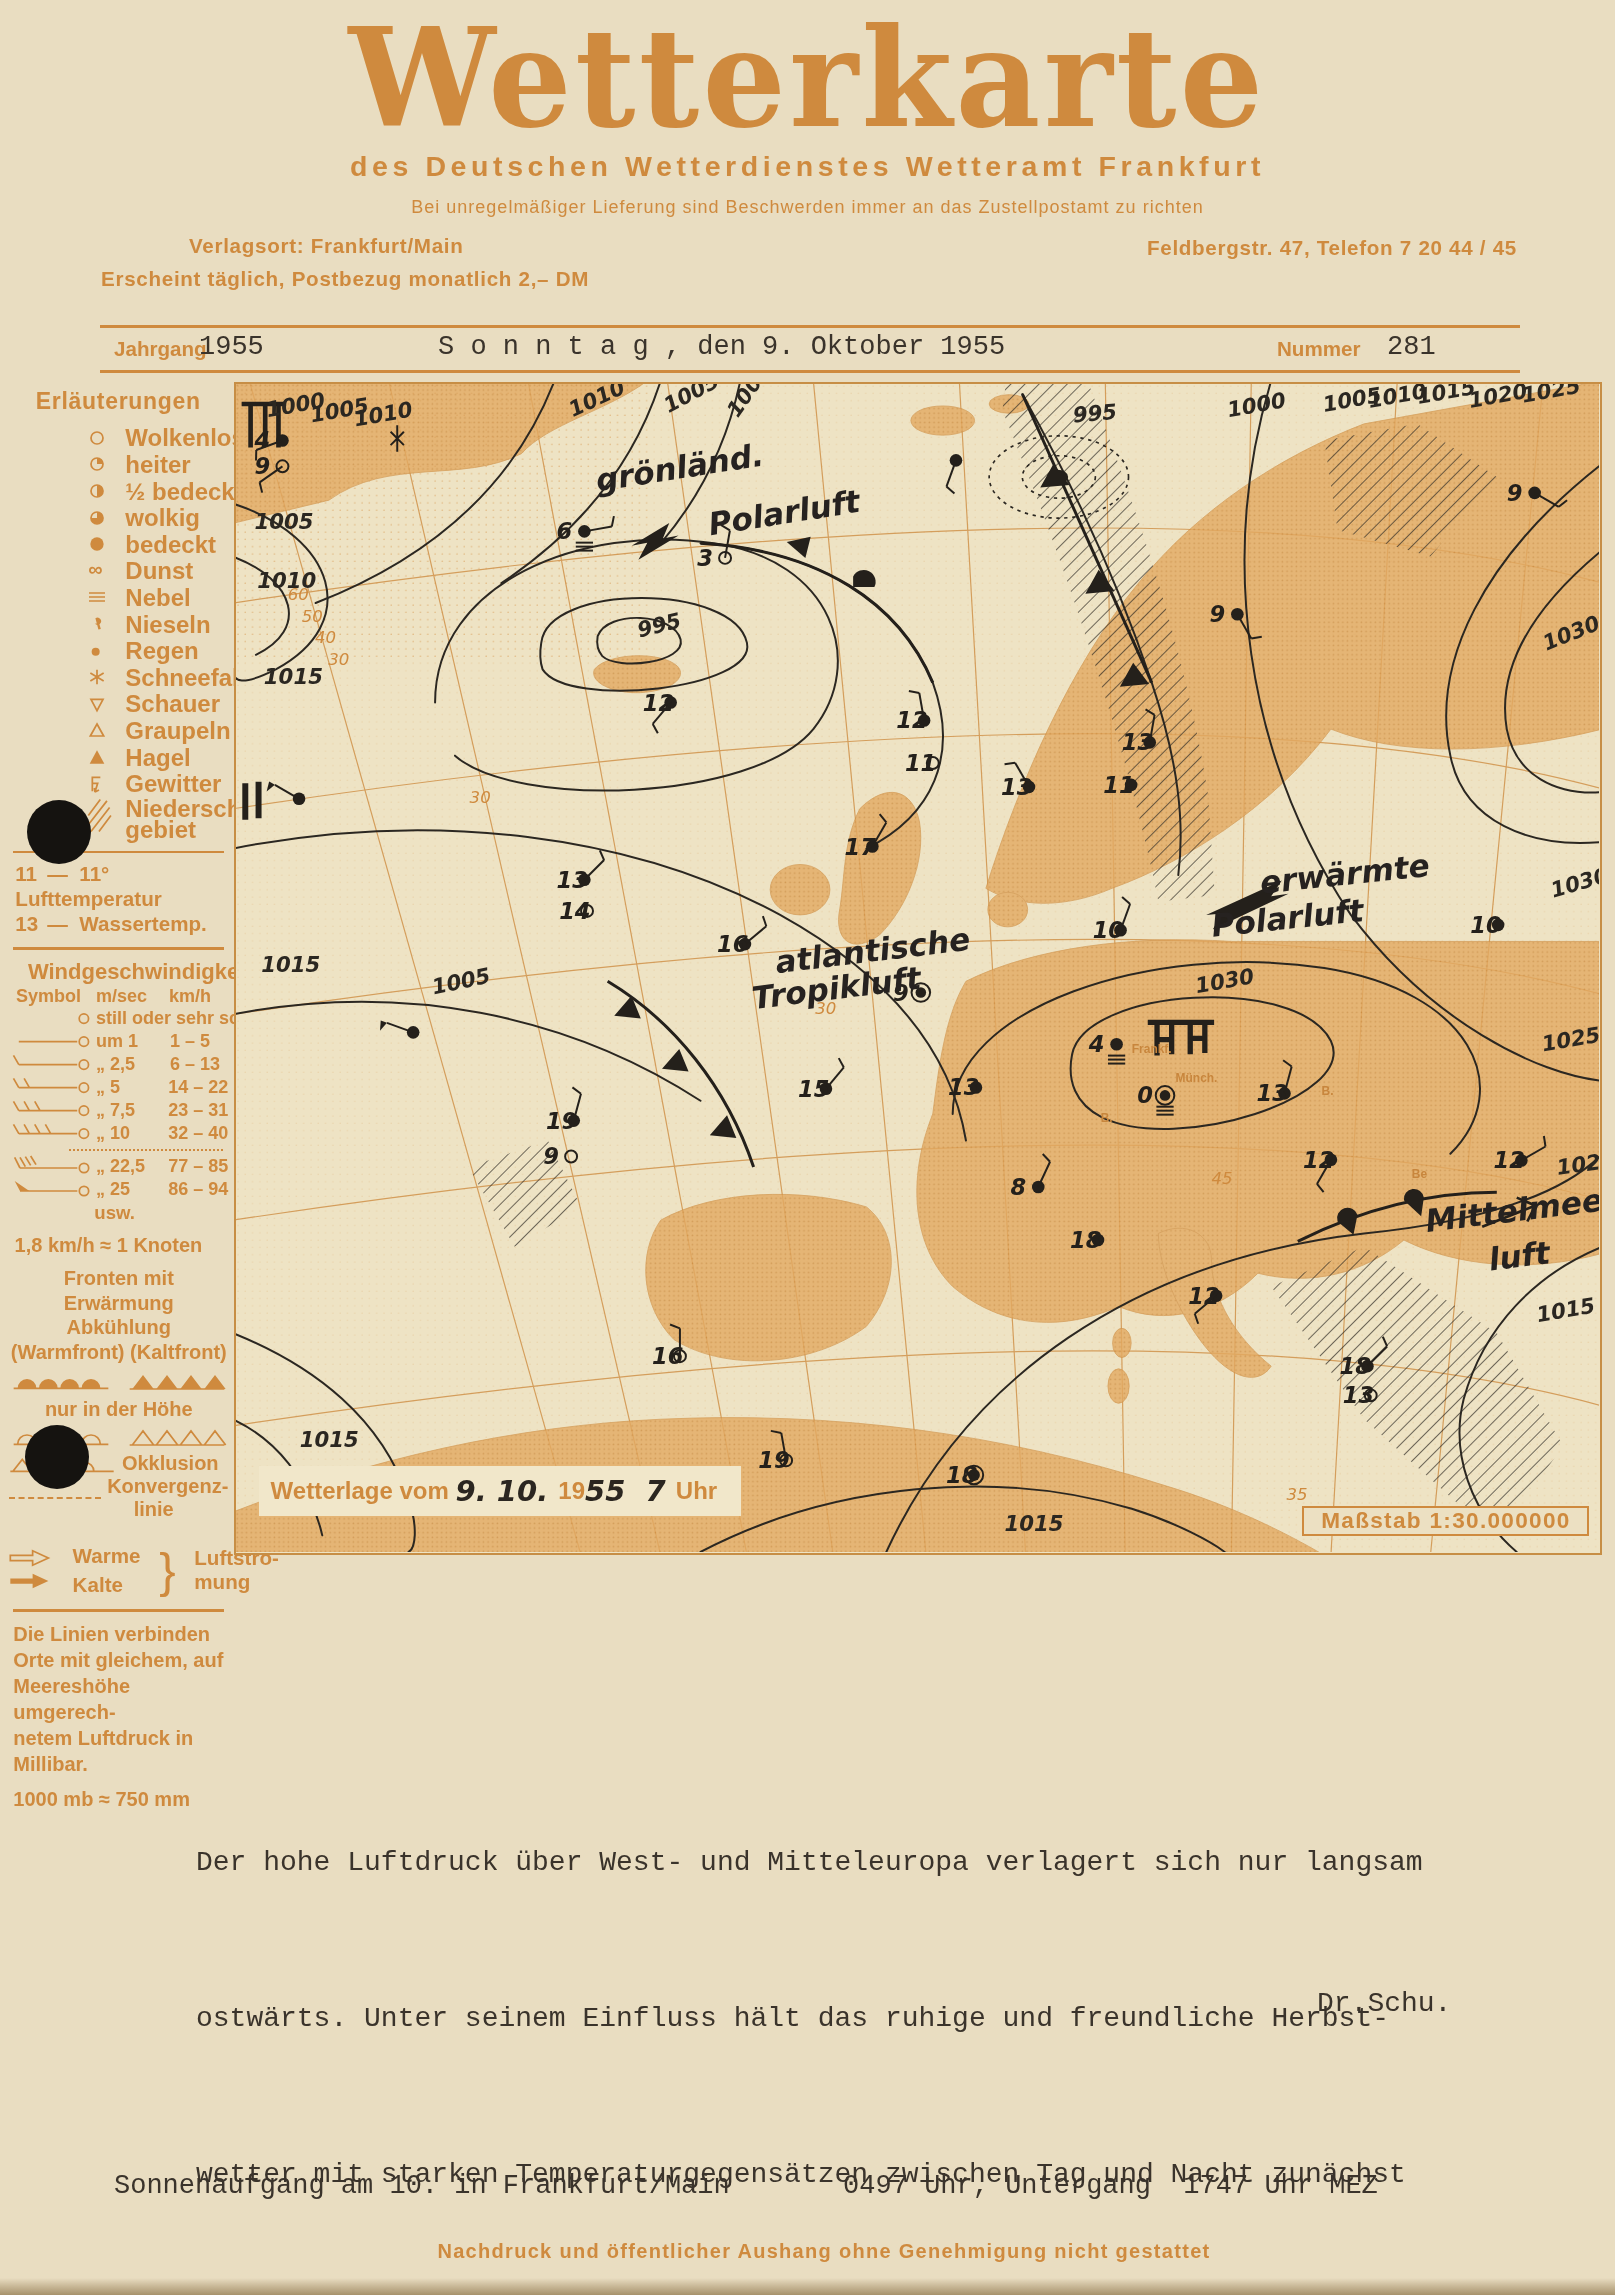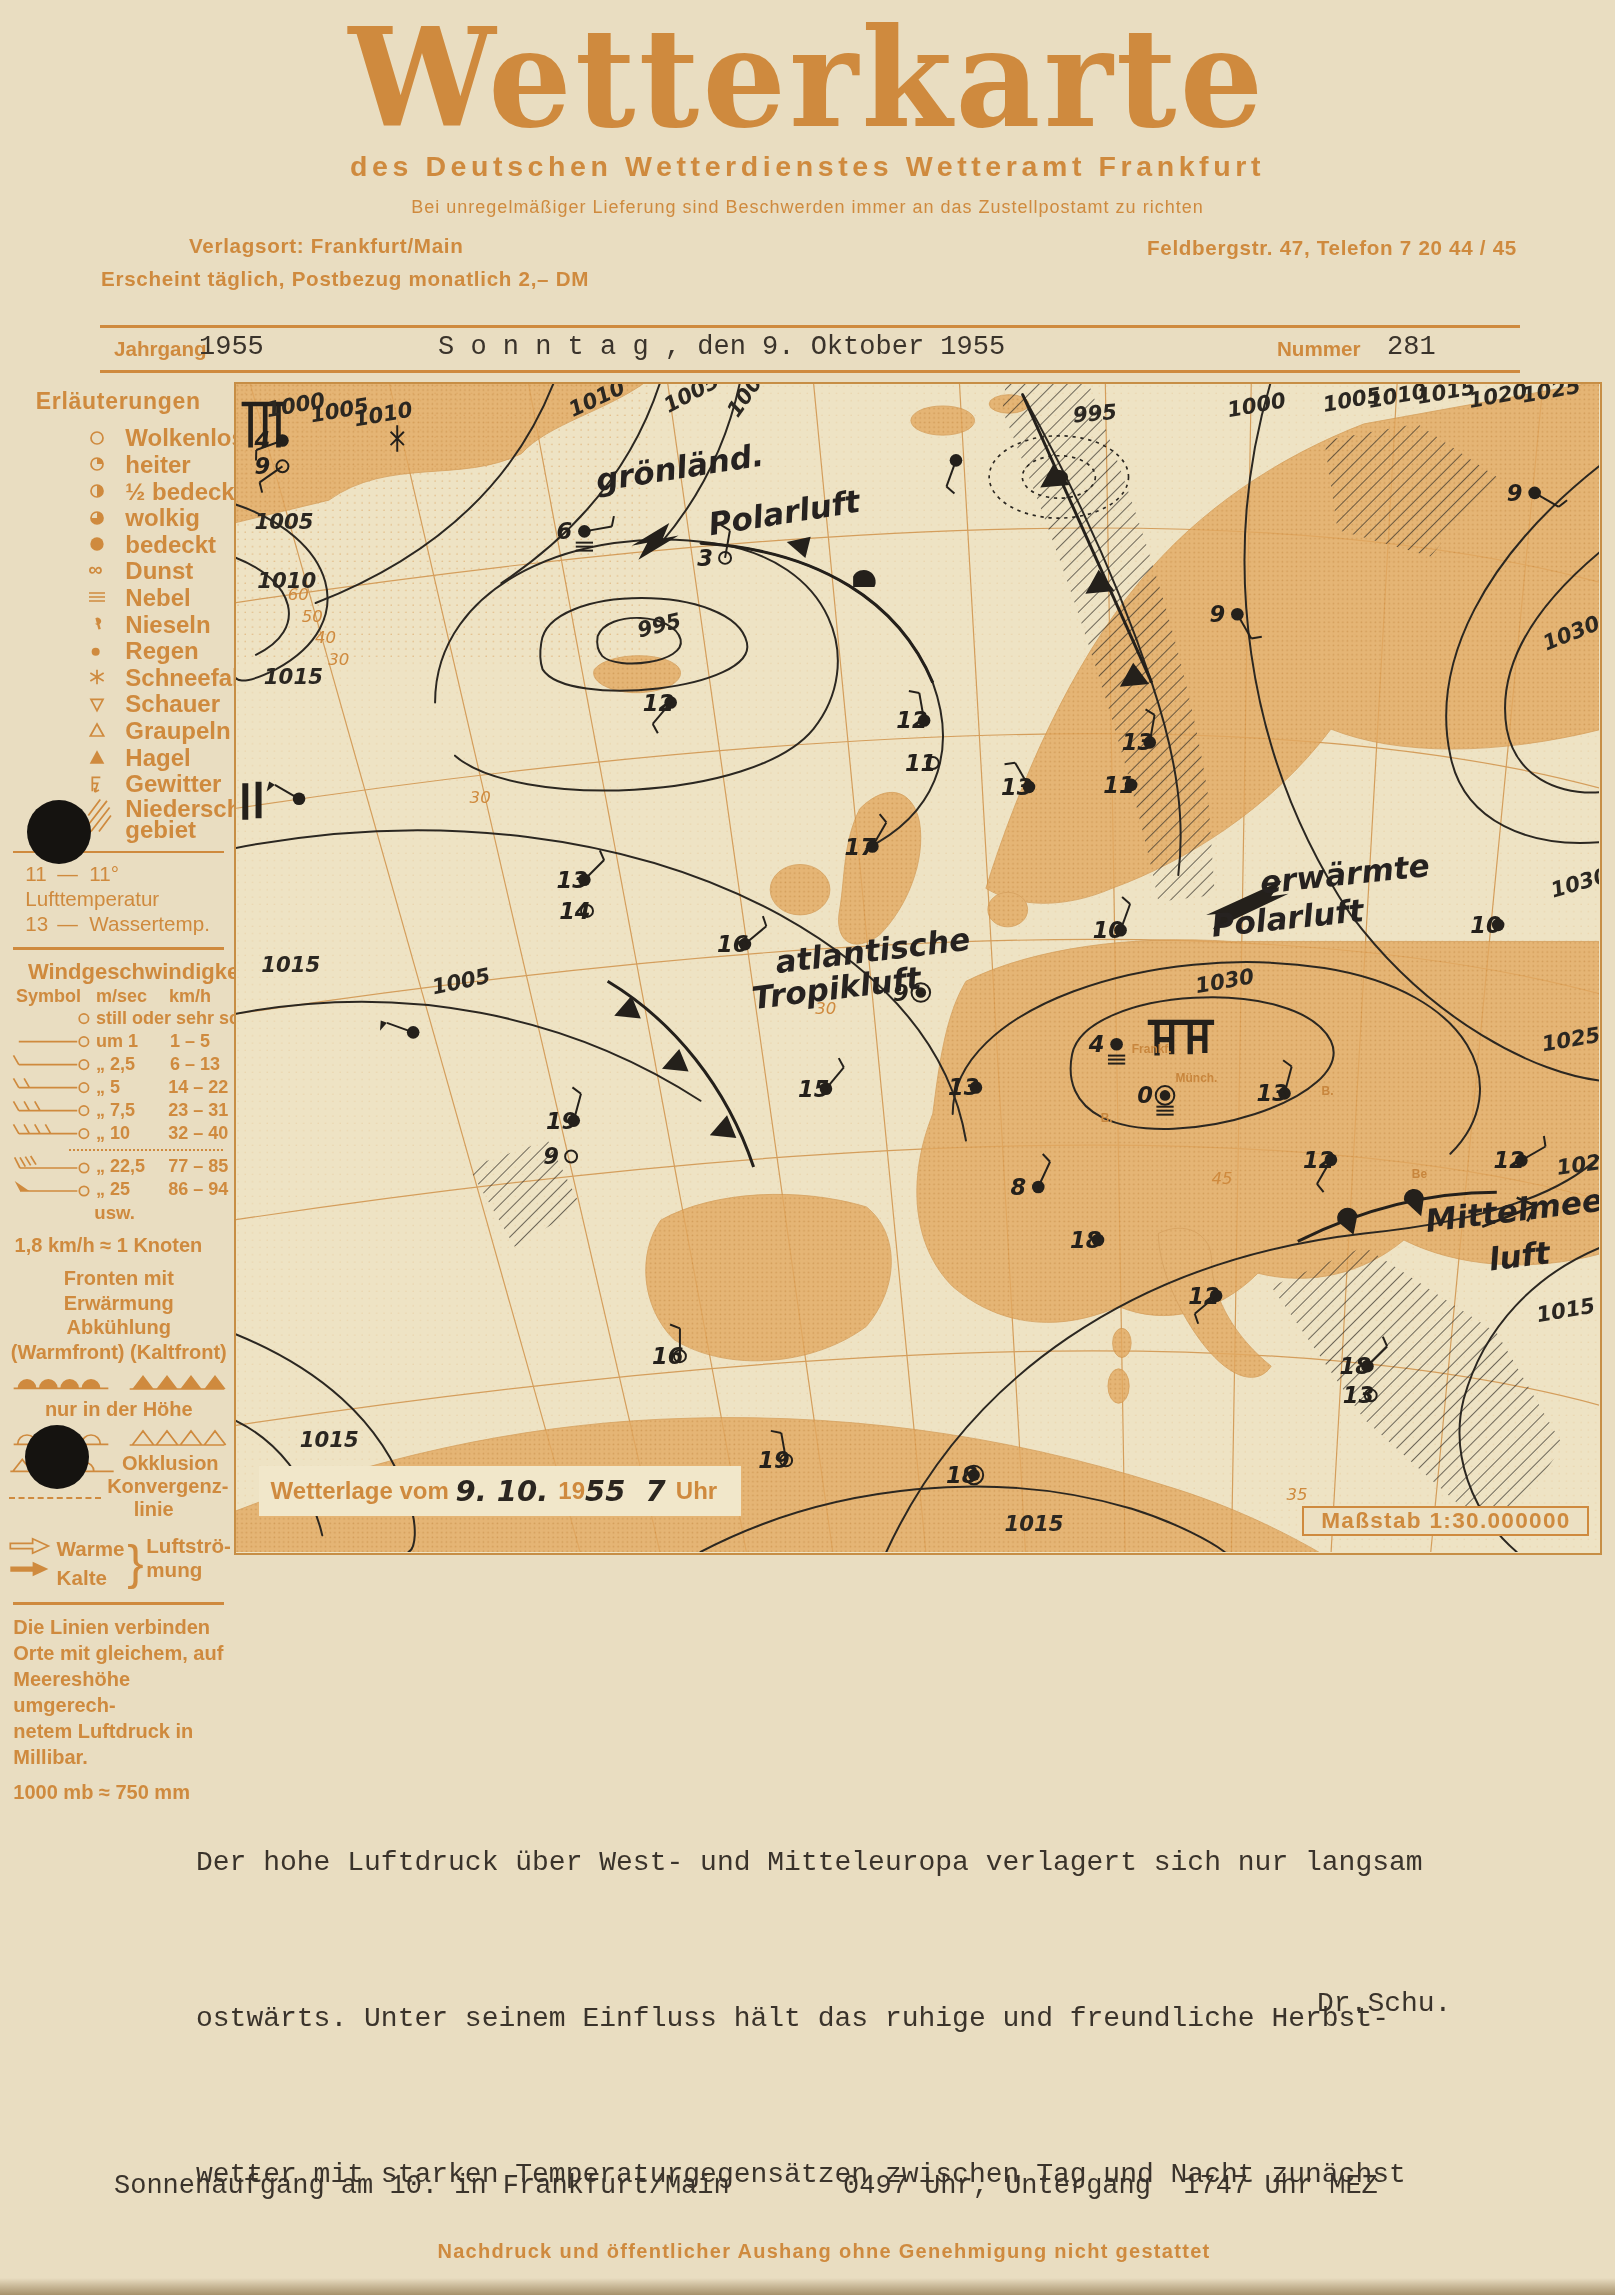--- a/index.html
+++ b/index.html
@@ -28,41 +28,41 @@
   .legend{position:absolute;left:9.3px;top:384px;width:219px;color:var(--accent);}
   .leg-head{font-size:23px;font-weight:700;margin:4px 0 10.6px 26.5px;letter-spacing:0.7px;}
   .sym-row{display:flex;align-items:center;margin:2px 0 2px 78px;height:24.6px;}
   .sym-row .sym{width:38px;flex:none;display:flex;align-items:center;}
   .sym-row .lbl{font-size:24px;font-weight:700;white-space:nowrap;line-height:21px;}
   .leg-rule{height:2.7px;background:var(--accent);margin:10.6px 4px 9.3px 4px;}
   svg.licon{overflow:visible}
   .licon *{stroke:var(--accent);fill:none;stroke-width:2.6;}
   .licon .f{fill:var(--accent);stroke:none;}
   .licon text{fill:var(--accent);stroke:none;font-weight:700;}
-  .temps{margin-left:16px;font-size:20.6px;font-weight:400;line-height:24.6px;}
+  .temps{margin-left:6px;font-size:20.6px;font-weight:700;line-height:24.6px;}
   .temps .num{display:inline-block;width:32px;}
   .wind-head{font-size:22px;font-weight:700;margin:6.6px 0 1.3px 18.6px;}
   .wind-cols{display:flex;font-size:18px;font-weight:700;margin-left:6.6px;}
   .wind-cols span:nth-child(1){width:80px}.wind-cols span:nth-child(2){width:73px}
   .wrow{display:flex;align-items:center;height:23px;margin-left:2.7px;}
   .wrow .ws{width:84px;flex:none;}
   .wrow .wm{width:74px;font-size:18px;font-weight:700;white-space:nowrap;}
   .wrow .wk{font-size:18px;font-weight:700;white-space:nowrap;}
   .wdots{border-top:2px dotted var(--accent);margin:4px 5.3px 4px 60px;}
   .usw{font-size:18.6px;font-weight:700;margin:1.3px 0 6.6px 85px;}
   .knoten{font-size:20px;font-weight:700;margin:9.3px 0 4px 5.3px;}
   .fr-line{font-size:20px;font-weight:700;text-align:center;line-height:24.6px;}
   .fr-syms{display:flex;justify-content:space-between;margin:6.6px 1.3px 2.7px 1.3px;align-items:flex-end;}
   .hoehe{font-size:20px;font-weight:700;text-align:center;margin:6.6px 0 2.7px 0;}
   .okk-row{display:flex;align-items:center;margin-top:5.3px;}
   .okk-row .lbl2{font-size:20px;font-weight:700;margin-left:6.6px;}
   .konv{display:flex;align-items:center;}
   .konv .dash{width:100px;border-top:2.7px dashed var(--accent);margin-right:6.6px;}
   .konv .lbl2{font-size:20px;font-weight:700;line-height:22.6px;}
-  .arrows{display:flex;align-items:flex-start;margin-top:13px;}
+  .arrows{display:flex;align-items:center;margin-top:20px;gap:16px;}
   .arrows .acol svg{display:block;margin:2.7px 0;}
   .arrows .alab{font-size:20.6px;font-weight:700;margin-left:5.3px;line-height:29px;}
   .arrows .brace{font-size:49px;font-weight:400;margin:0 2.7px;}
   .arrows .strm{font-size:20.6px;font-weight:700;line-height:24px;}
   .lin-note{font-size:20px;font-weight:700;line-height:26px;margin:5.3px 0 0 4px;}
   .mb-note{font-size:20px;font-weight:700;margin:10.6px 0 0 4px;}
 
   
   .map{position:absolute;left:234px;top:382px;width:1368px;height:1173px;
        background:var(--paper2);border:2.7px solid #c78e45;}

